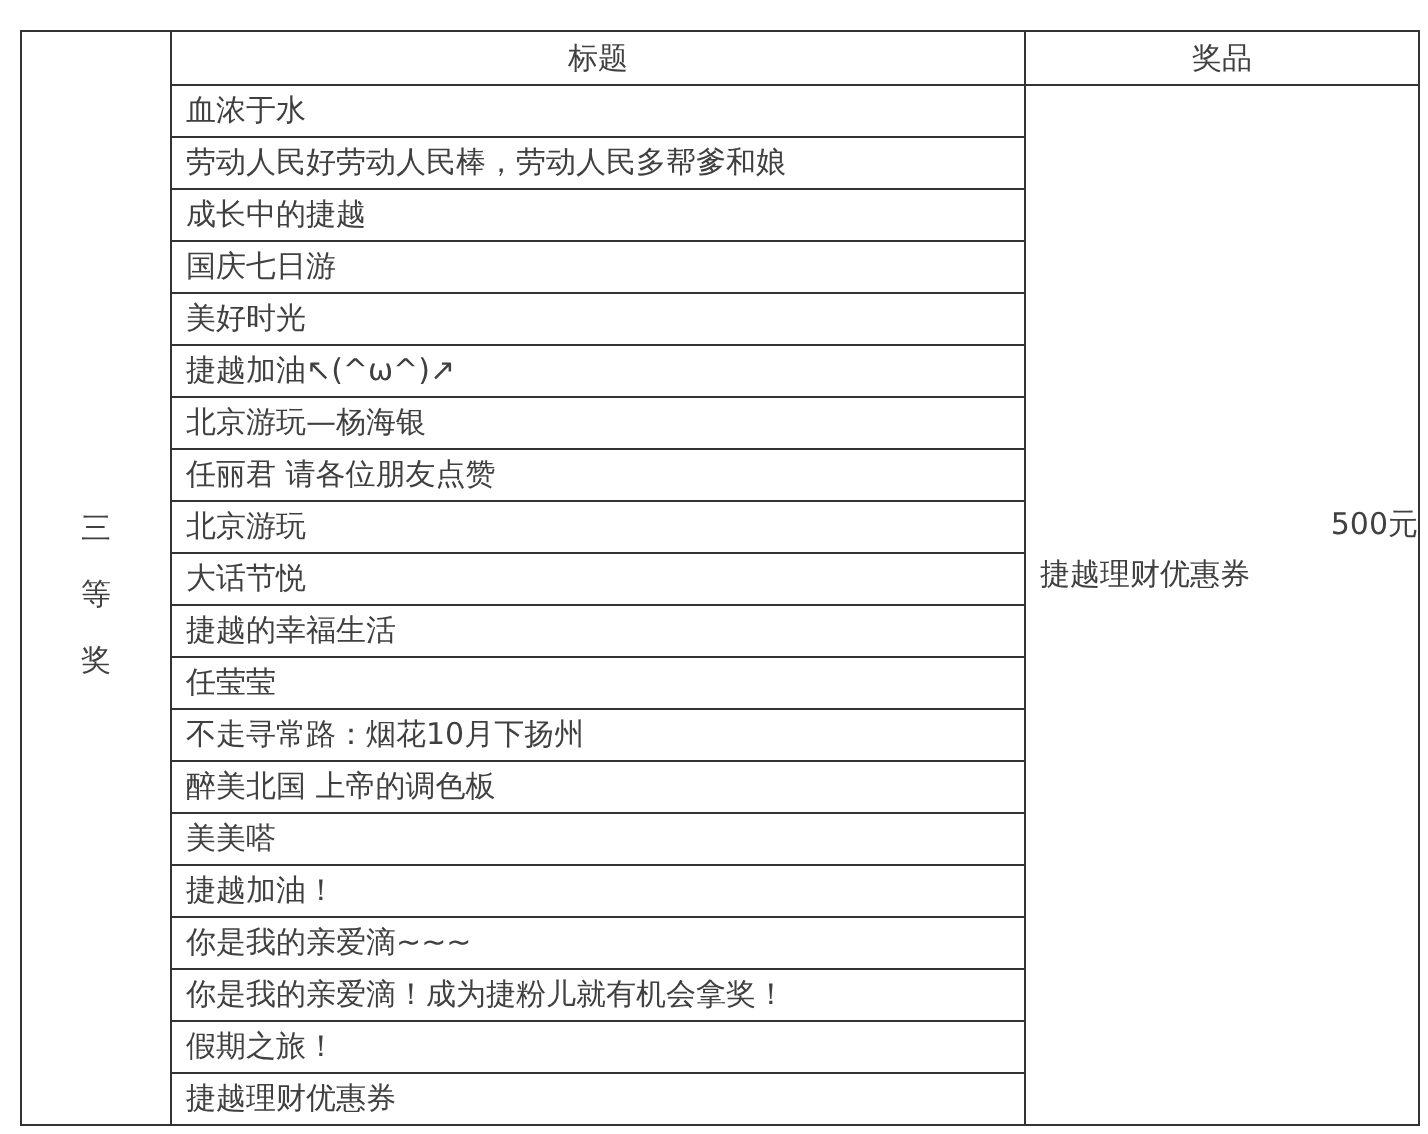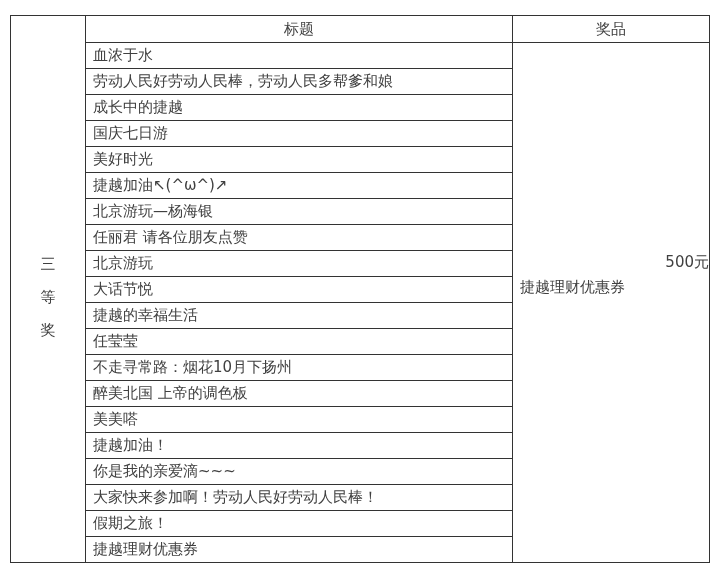--- a/index.html
+++ b/index.html
@@ -143,21 +143,21 @@
         <tr class="data-row">
           <td class="title-cell">美美嗒</td>
         </tr>
         <tr class="data-row">
           <td class="title-cell">捷越加油！</td>
         </tr>
         <tr class="data-row">
           <td class="title-cell">你是我的亲爱滴~~~</td>
         </tr>
         <tr class="data-row">
-          <td class="title-cell">大家快来参加啊！劳动人民好劳动人民棒！</td>
+          <td class="title-cell">你是我的亲爱滴！成为捷粉儿就有机会拿奖！</td>
         </tr>
         <tr class="data-row">
           <td class="title-cell">假期之旅！</td>
         </tr>
         <tr class="data-row">
           <td class="title-cell">捷越理财优惠券</td>
         </tr>
       </tbody>
   </table>
 </div>

